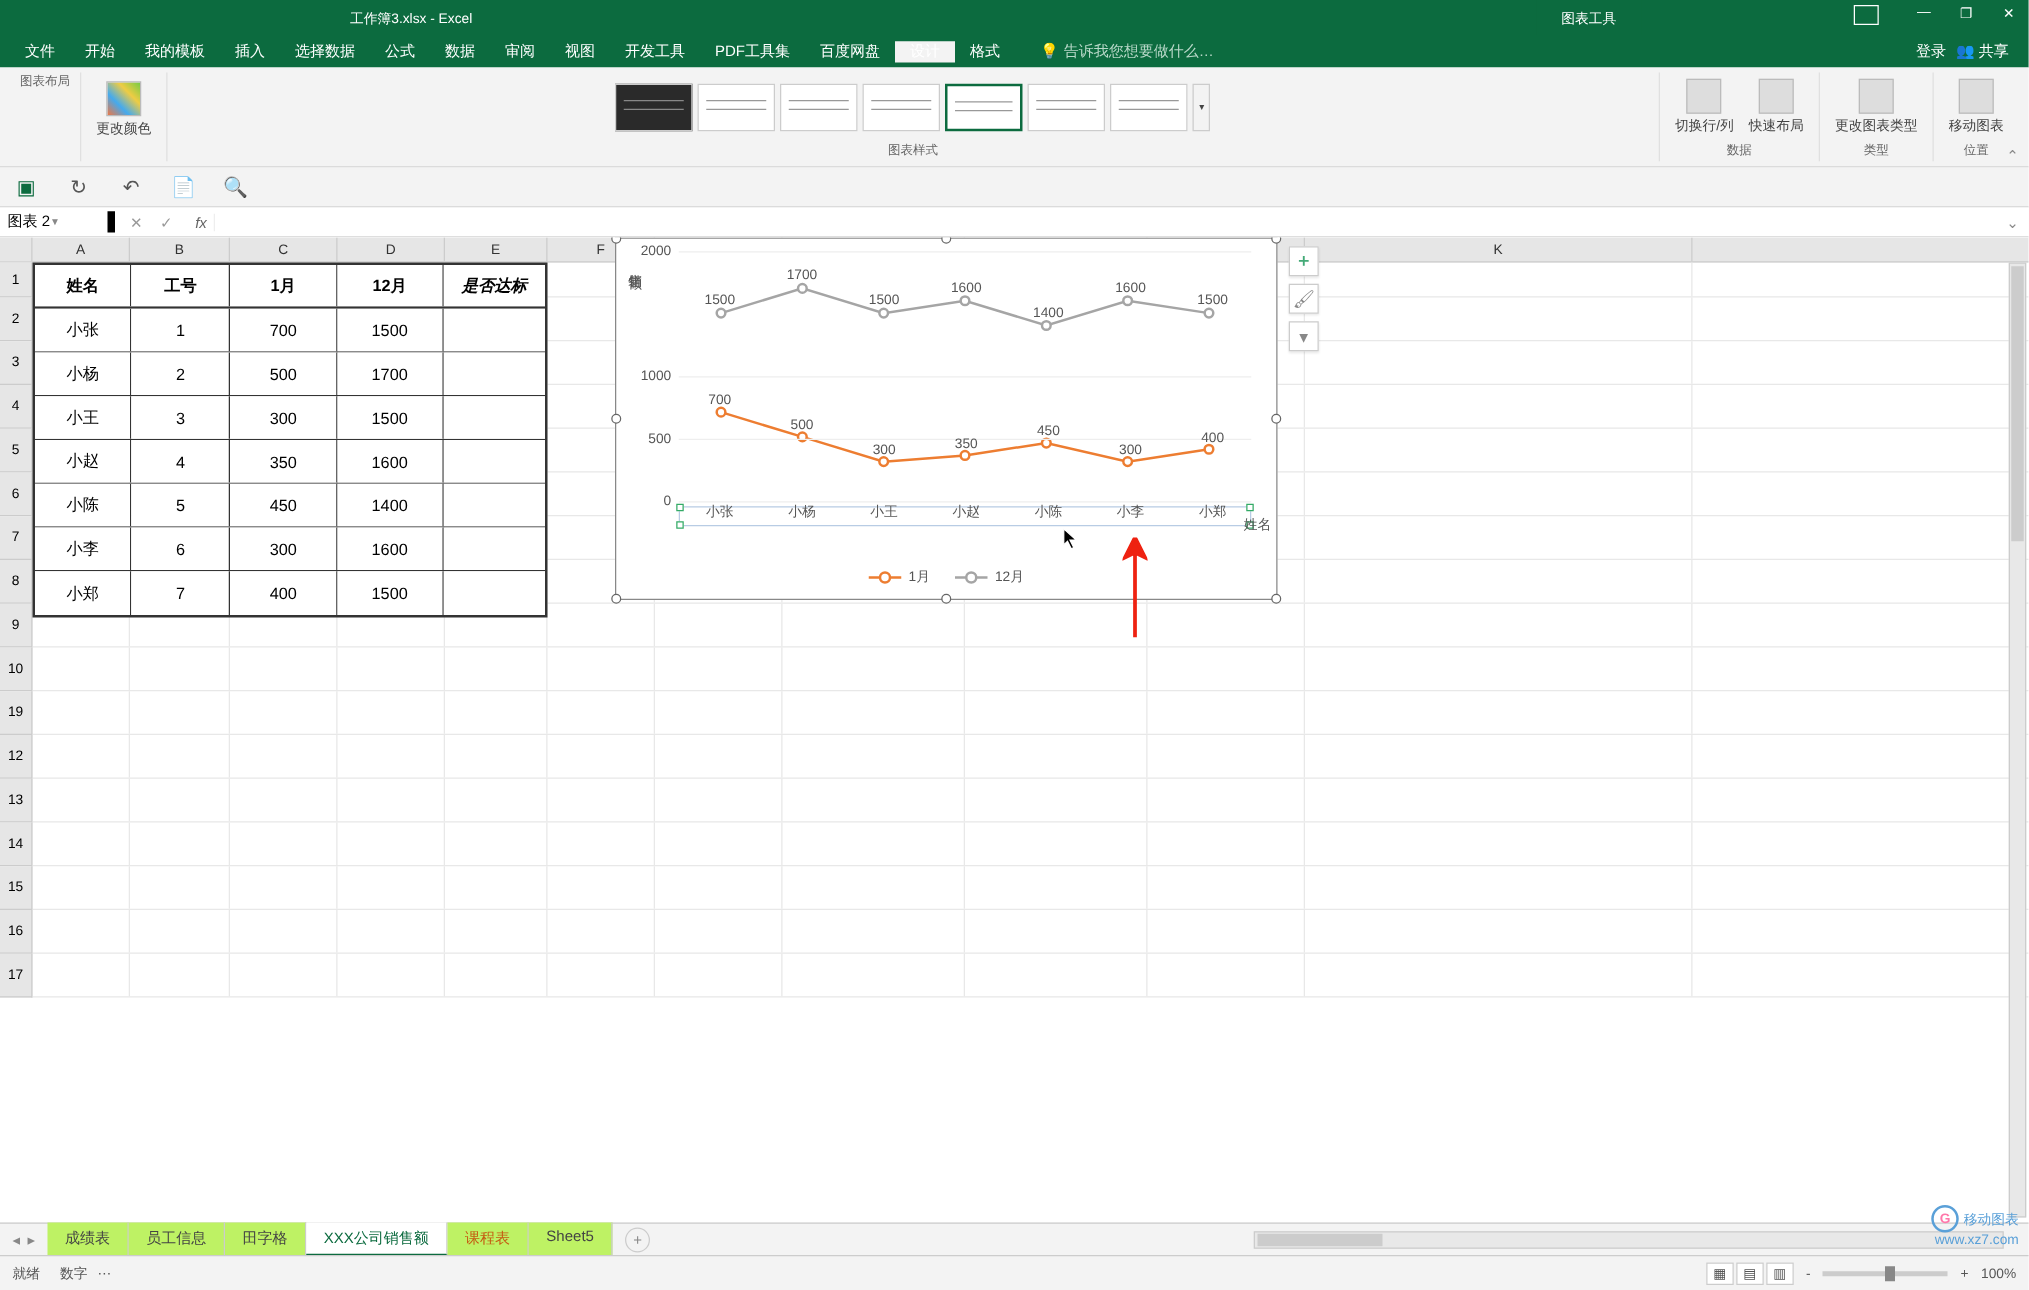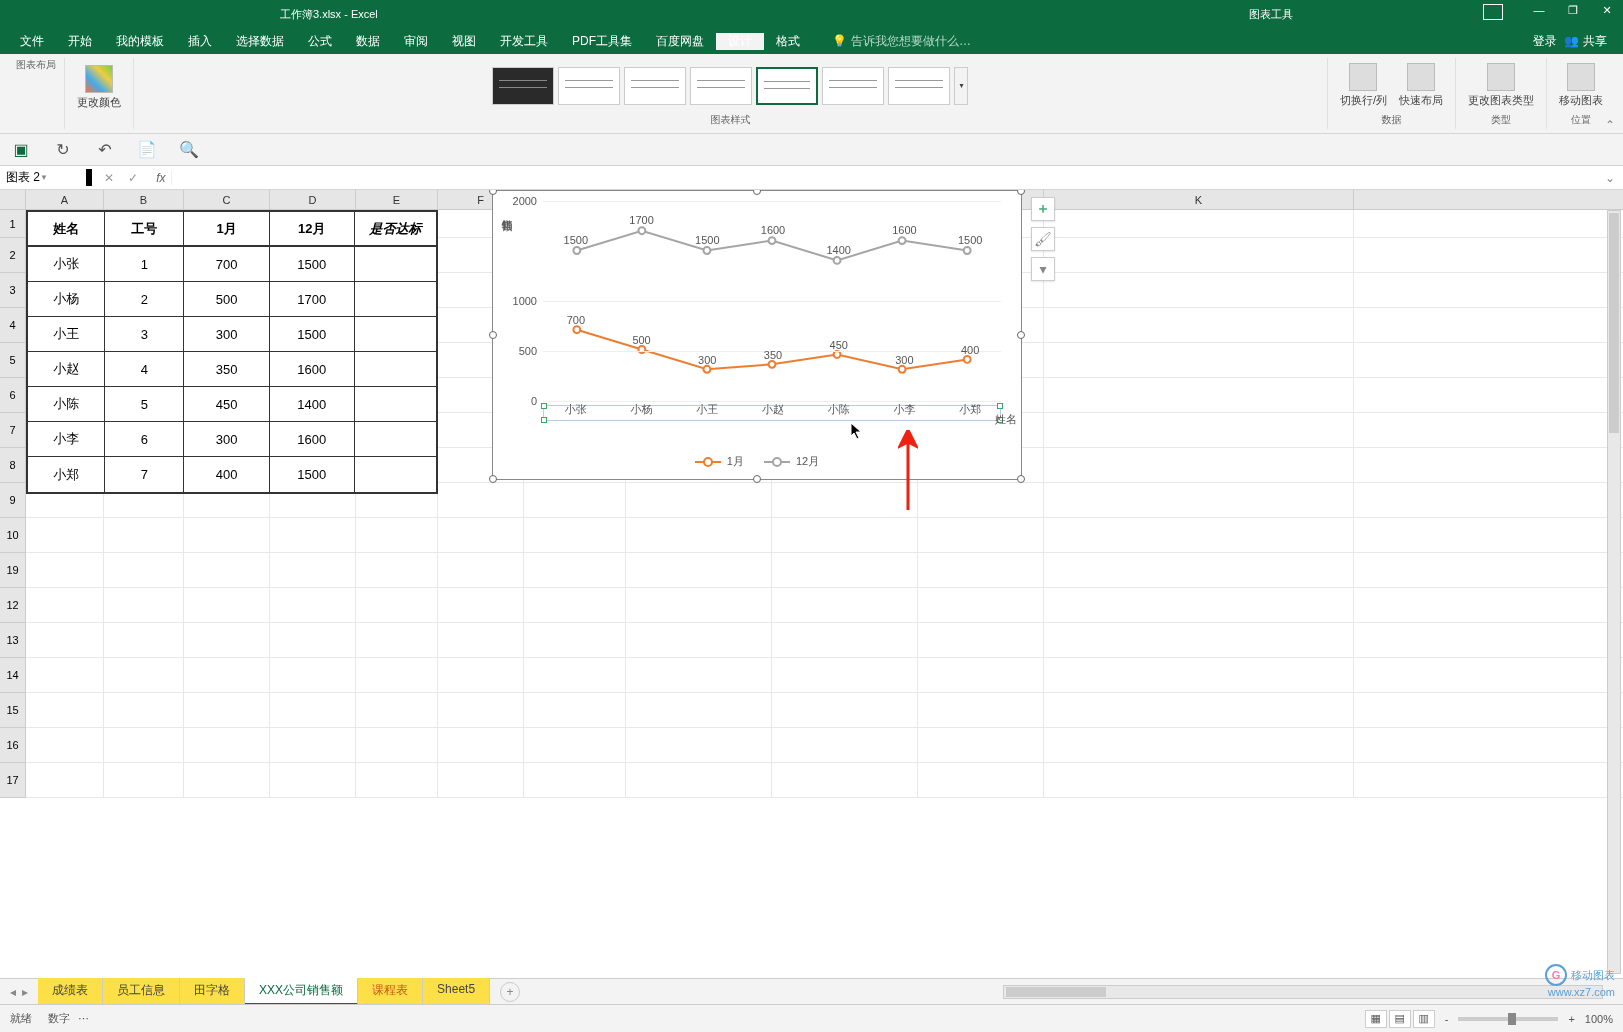--- a/index.html
+++ b/index.html
@@ -105,21 +105,21 @@
 .axis-box { position: absolute; left: 0; right: 0; bottom: -22px; height: 16px; border: 1px solid #b8cce4; }
 .axis-box .corner-dot { position: absolute; width: 6px; height: 6px; background: #fff; border: 1px solid #3a6; }
 
 .cursor-arrow { position: absolute; width: 14px; height: 18px; pointer-events: none; }
 .red-arrow { position: absolute; width: 20px; height: 80px; pointer-events: none; }
 
 
 .sheet-tabs-bar { position: absolute; left: 0; right: 0; bottom: 28px; height: 26px; border-top: 1px solid #ccc; background: #f3f3f3; display: flex; align-items: center; font-size: 12px; }
 .tab-nav { display: flex; gap: 6px; padding: 0 10px; color: #888; }
 .tab-nav span { cursor: pointer; }
-.sheet-tab { padding: 4px 14px; border-right: 1px solid #ccc; cursor: pointer; background: #fde047; color: #444; }
+.sheet-tab { padding: 4px 14px; border-right: 1px solid #ccc; cursor: pointer; background: #bef264; color: #444; }
 .sheet-tab.active { background: #fff; border-bottom: 2px solid #0c6b3f; color: #0c6b3f; }
 .sheet-tab.highlight { color: #c55a11; }
 .add-sheet { width: 20px; height: 20px; border: 1px solid #ccc; border-radius: 50%; margin-left: 10px; display: flex; align-items: center; justify-content: center; cursor: pointer; color: #888; }
 .hscroll { margin-left: auto; width: 600px; height: 14px; background: #e8e8e8; border: 1px solid #ccc; position: relative; margin-right: 20px; }
 .hscroll-thumb { position: absolute; left: 2px; top: 1px; width: 100px; height: 10px; background: #ccc; }
 .vscroll { position: absolute; right: 2px; top: 210px; width: 14px; bottom: 58px; background: #e8e8e8; border: 1px solid #ccc; }
 .vscroll-thumb { position: absolute; top: 2px; left: 1px; width: 10px; height: 220px; background: #ccc; }
 
 
 .status-bar { position: absolute; left: 0; right: 0; bottom: 0; height: 28px; background: #f3f3f3; border-top: 1px solid #ccc; display: flex; align-items: center; font-size: 11px; color: #555; padding: 0 10px; }

